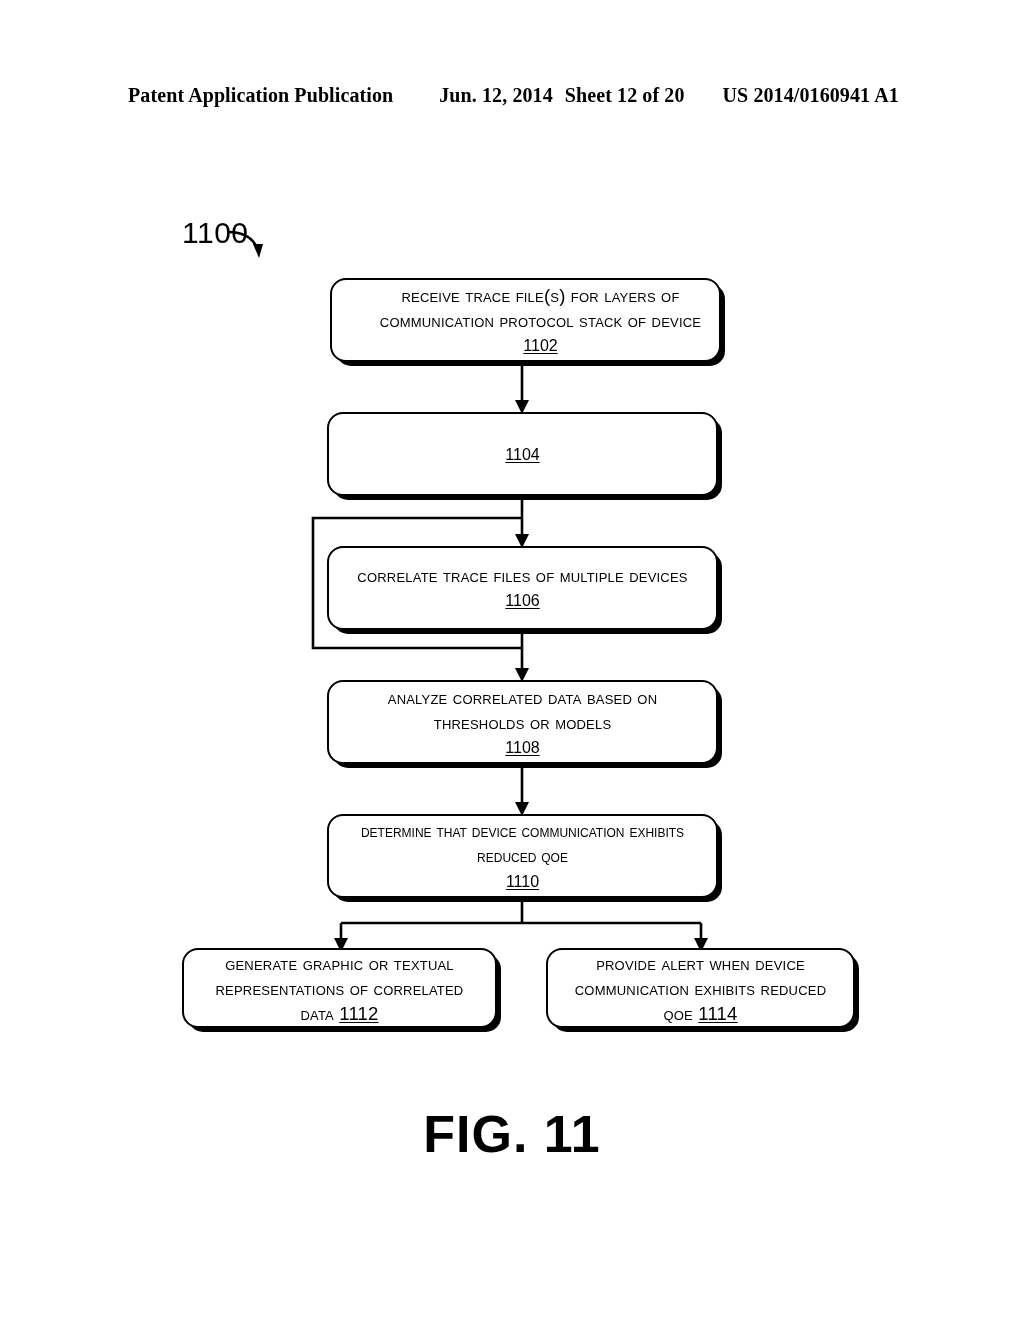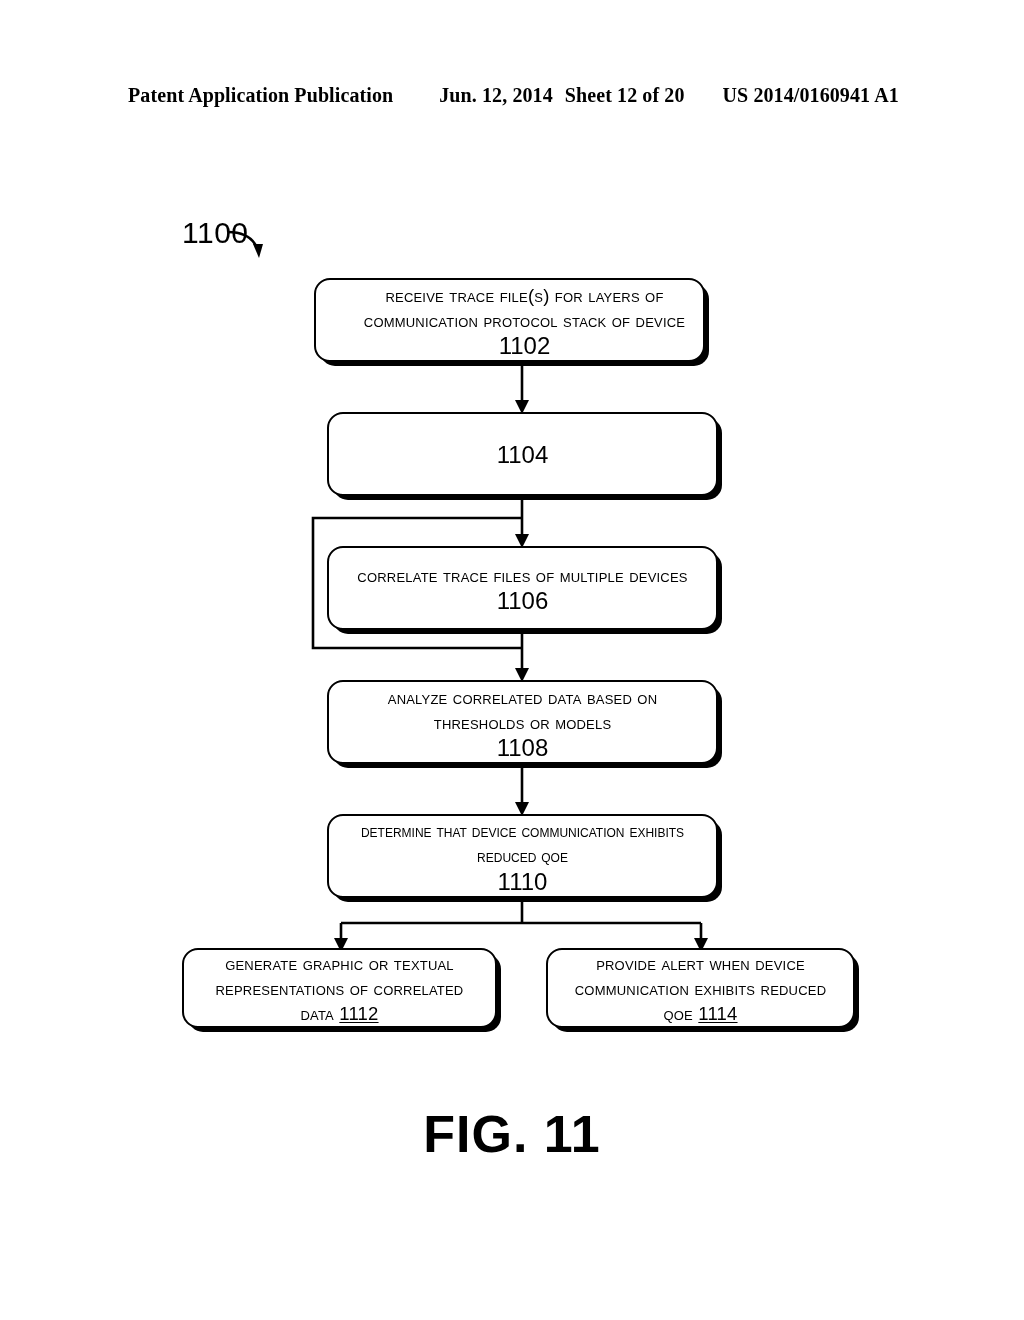--- a/index.html
+++ b/index.html
@@ -87,33 +87,34 @@
     font-size: 18.5px;
     line-height: 25px;
     letter-spacing: 0.2px;
     font-variant: small-caps;
     text-transform: lowercase;
     white-space: pre-line;
   }
   .box-text.tight { font-size: 17.6px; letter-spacing: 0px; }
   .box-num {
     font-family: "Liberation Sans", sans-serif;
-    font-size: 24px;
+    font-size: 16px;
     line-height: 25px;
+    text-decoration: underline;
     text-underline-offset: 2px;
   }
   .inline-num {
     text-decoration: underline;
     text-underline-offset: 2px;
     text-transform: none;
     font-variant: normal;
   }
 
   
-  #box-1102 { left: 314px; top: 278px; width: 391px; height: 84px; padding-left: 36px; }
+  #box-1102 { left: 330px; top: 278px; width: 391px; height: 84px; padding-left: 36px; }
   #box-1104 { left: 327px; top: 412px; width: 391px; height: 84px; }
   #box-1106 { left: 327px; top: 546px; width: 391px; height: 84px; }
   #box-1108 { left: 327px; top: 680px; width: 391px; height: 84px; }
   #box-1110 { left: 327px; top: 814px; width: 391px; height: 84px; }
   #box-1112 { left: 182px; top: 948px; width: 315px; height: 80px; }
   #box-1114 { left: 546px; top: 948px; width: 309px; height: 80px; }
 
   
   #connectors {
     position: absolute;

